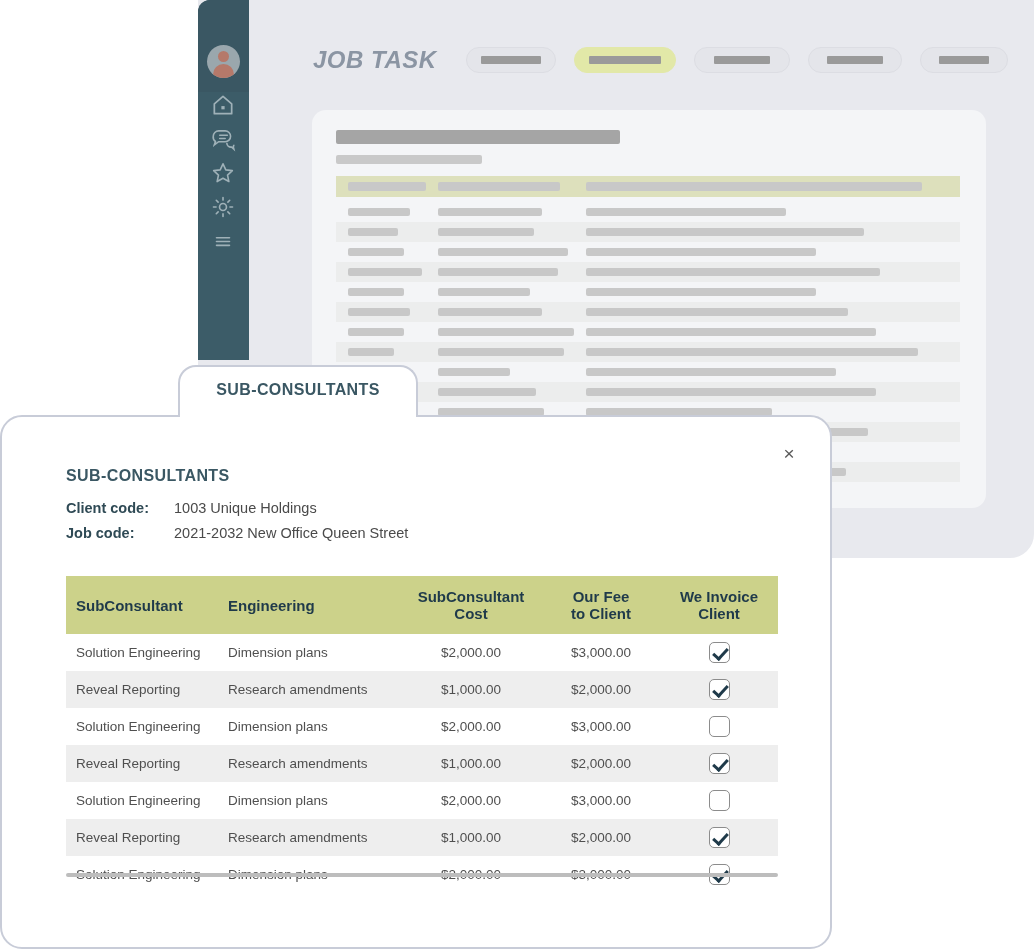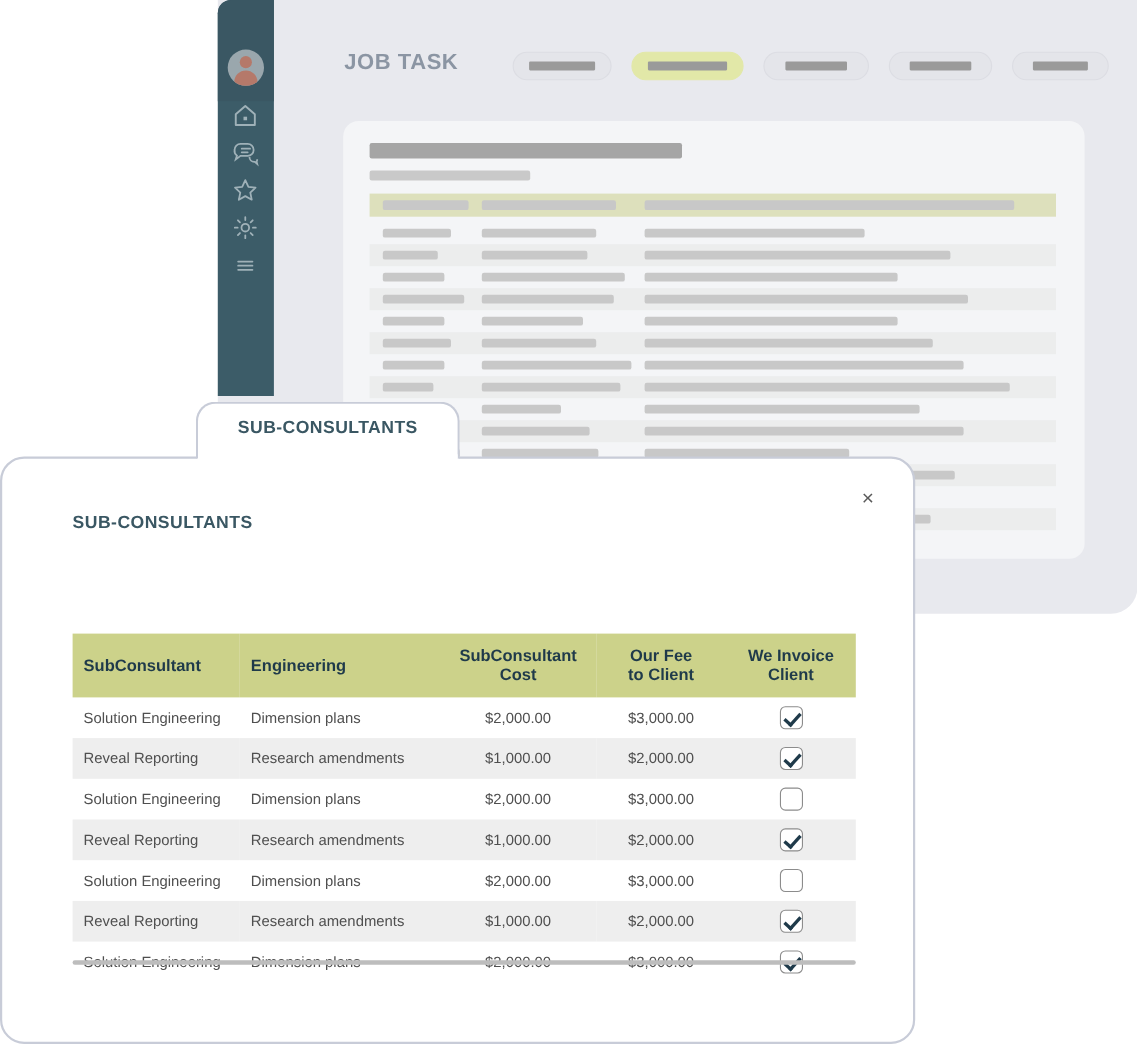--- a/index.html
+++ b/index.html
@@ -76,24 +76,25 @@
 
   
   .topbar {
     position: absolute;
     left: 249px; top: 0;
     width: 785px; height: 100px;
   }
   .page-title {
     position: absolute;
     left: 64px; top: 46px;
-    font-size: 20px;
+    font-size: 24px;
     font-weight: bold;
     letter-spacing: 0.5px;
     color: #8b95a3;
+    font-style: italic;
   }
   .pill {
     position: absolute;
     top: 47px;
     height: 26px;
     border-radius: 13px;
     background: #e4e5ea;
     border: 1px solid #dcdde3;
   }
   .pill.active {
@@ -417,20 +418,26 @@
 </div>
 
 <div class="modal-tab">
   <div class="modal-tab-label">SUB-CONSULTANTS</div>
 </div>
 
 <div class="modal">
   <div class="close-btn">×</div>
   <div class="modal-title">SUB-CONSULTANTS</div>
 
+  <div class="meta-row r1">
+    <span class="meta-label">Client code:</span><span class="meta-value">1003 Unique Holdings</span>
+  </div>
+  <div class="meta-row r2">
+    <span class="meta-label">Job code:</span><span class="meta-value">2021-2032 New Office Queen Street</span>
+  </div>
 
   <table class="tbl">
     <colgroup>
       <col style="width:152px">
         <col style="width:182px">
         <col style="width:142px">
         <col style="width:118px">
         <col style="width:118px">
     </colgroup>
     <thead>

